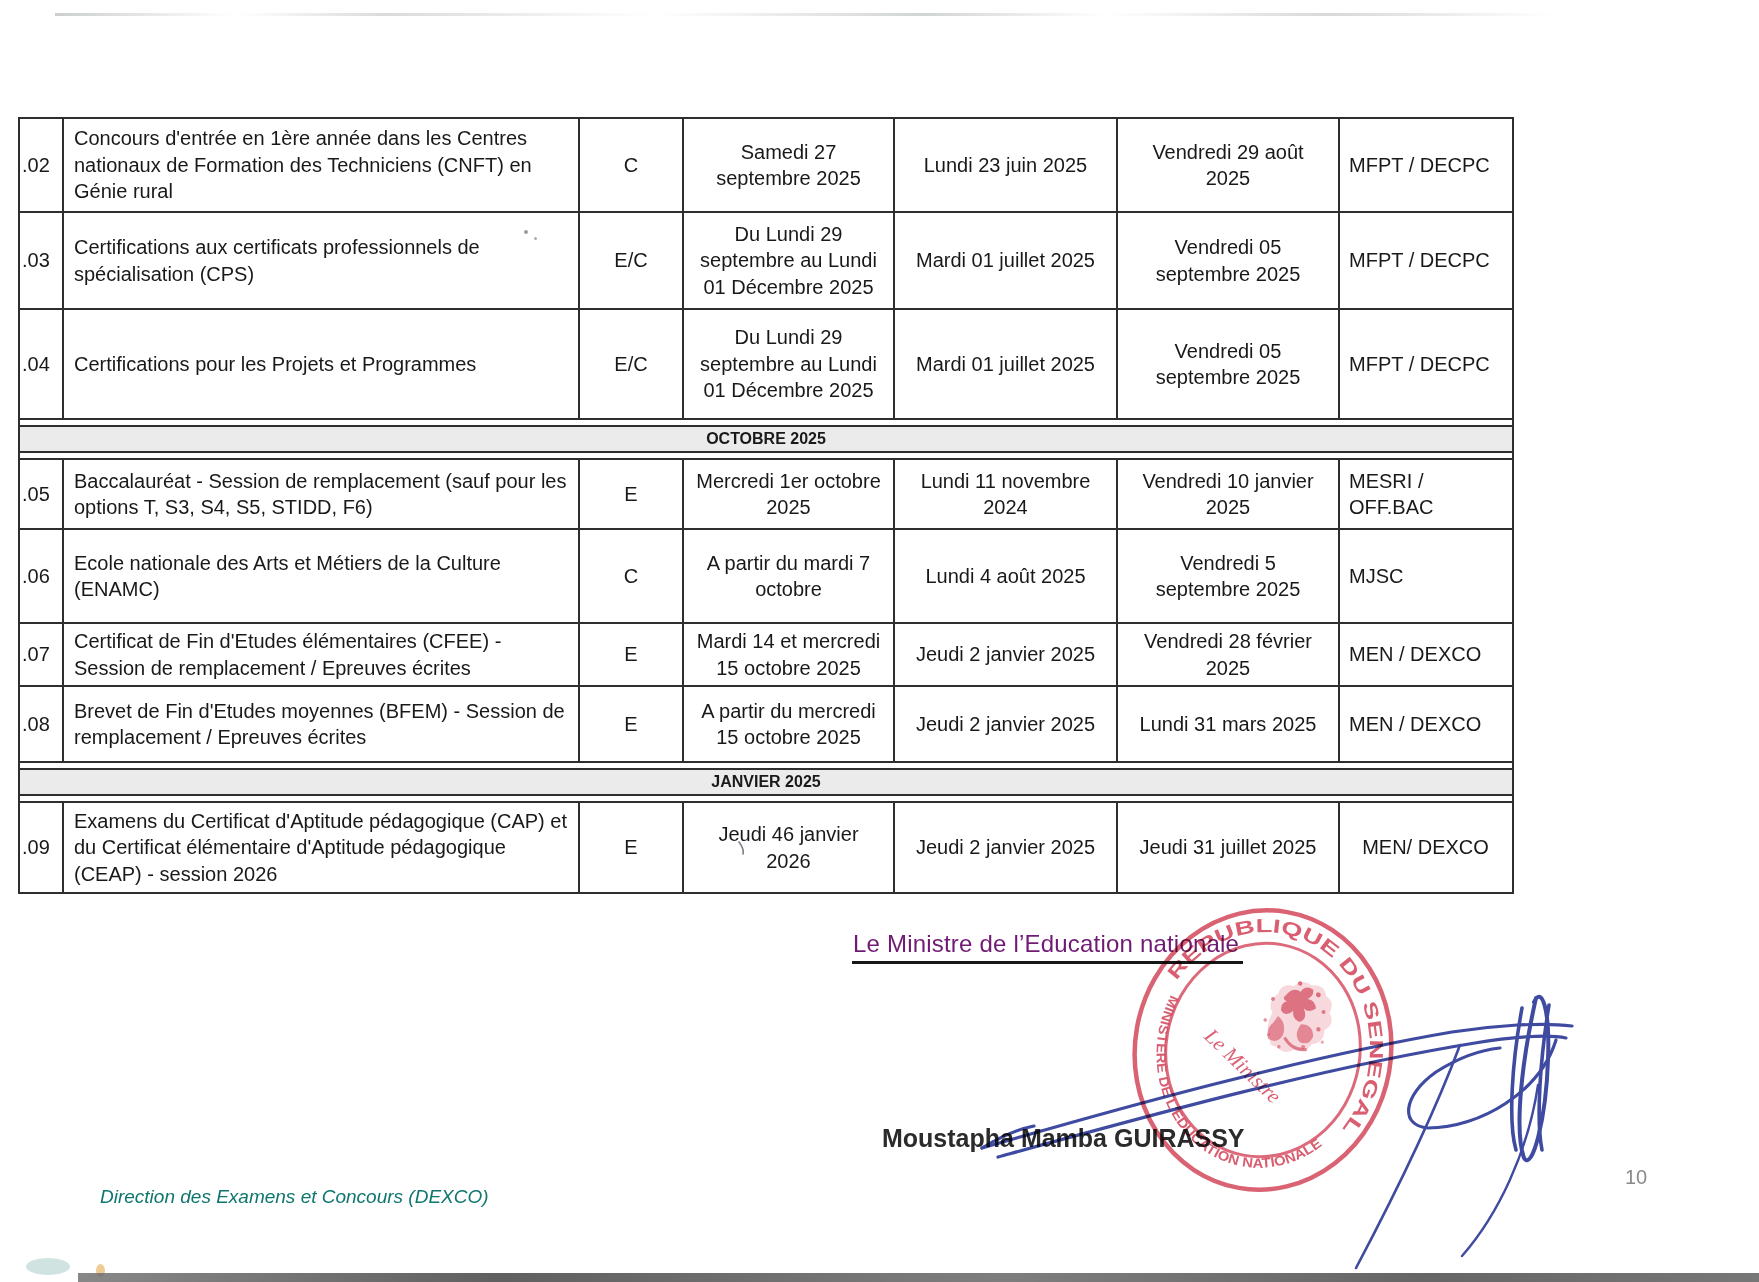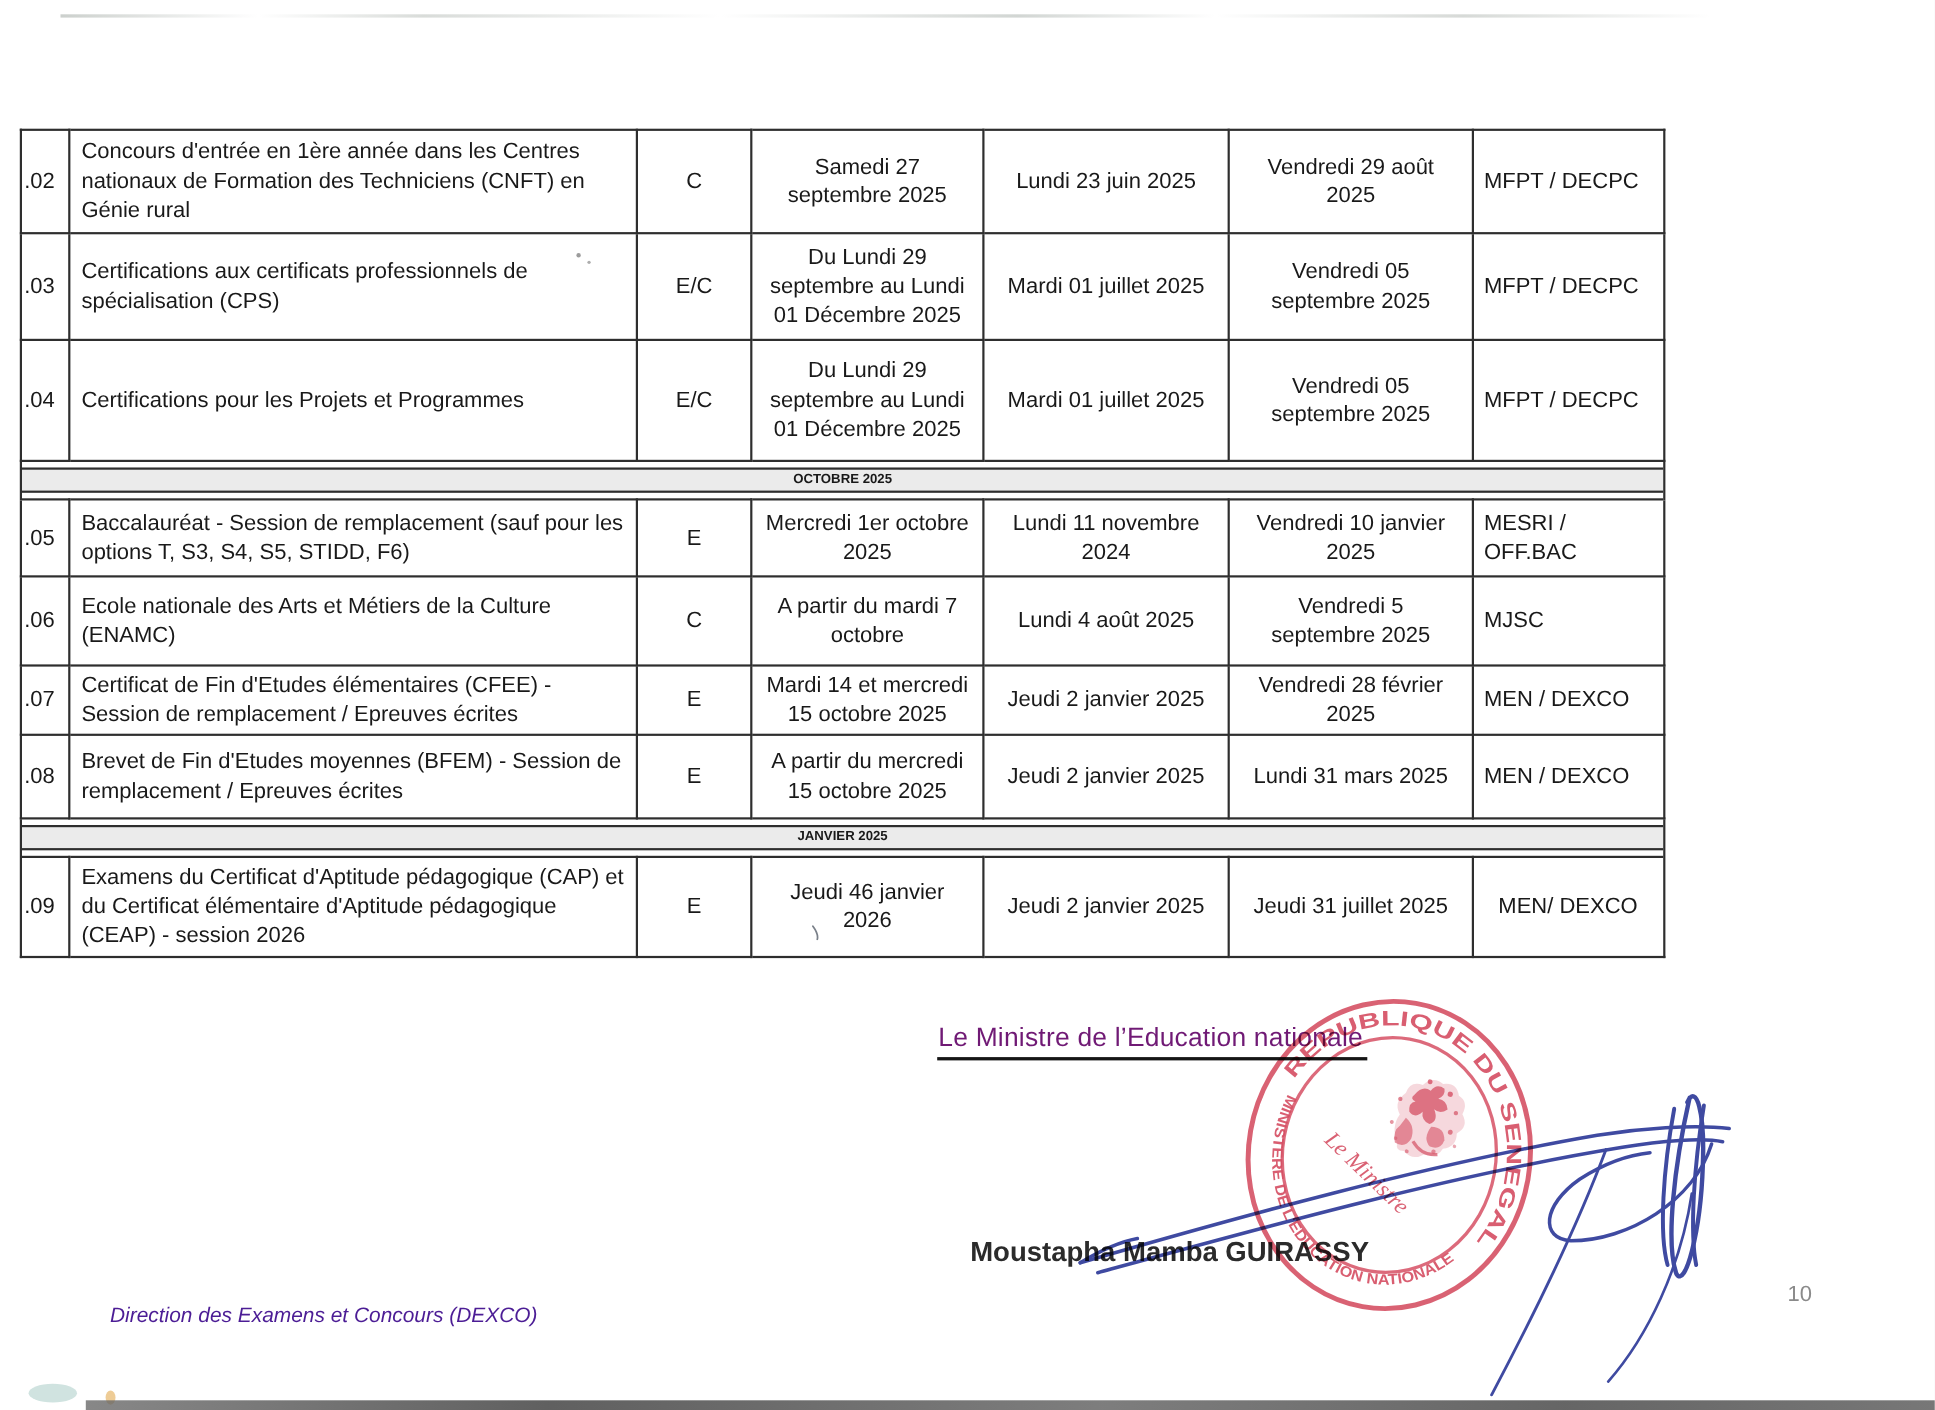--- a/index.html
+++ b/index.html
@@ -29,36 +29,36 @@
   col.c-num{width:44px;}  col.c-desc{width:516px;} col.c-type{width:104px;}
   col.c-d1{width:211px;}  col.c-d2{width:223px;}  col.c-d3{width:222px;} col.c-org{width:174px;}
   td.num{padding:0 0 0 2px;text-align:left;}
   td.desc{padding:4px 8px 4px 10px;text-align:left;font-size:19.5px;}
   td.type{text-align:center;}
   td.date{text-align:center;font-size:19.5px;padding:2px 10px;}
   td.d2,td.d3{padding:2px 14px;}
   td.org{text-align:left;padding-left:9px;}
   td.org.center{text-align:center;padding-left:0;}
   tr.r02{height:94px;} tr.r03{height:97px;} tr.r04{height:110px;}
-  tr.r05{height:70px;margin-left:16px;} tr.r06{height:81px;} tr.r07{height:54px;}
+  tr.r05{height:70px;margin-left:16px;} tr.r06{height:94px;} tr.r07{height:54px;}
   tr.r08{height:76px;border-radius:20px;} tr.r09{height:91px;}
   tr.band{height:35px;}
   tr.band td{padding:0;border-top:none;border-bottom:none;}
   .band-inner{
     margin:5px 0;border-top:2px solid #2e2e2e;border-bottom:2px solid #2e2e2e;
-    background:#ebebeb;text-align:center;font-weight:bold;font-size:12px;padding:1px 0 2px 0;
+    background:#ebebeb;text-align:center;font-weight:bold;font-size:16px;padding:1px 0 2px 0;
   }
 
   
   .minister-title{
     position:absolute;left:852px;top:930px;font-size:24px;font-weight:normal;color:#701a75;
     border-bottom:3px solid #161616;padding:0 4px 3px 1px;letter-spacing:.2px;
   }
   .minister-name{position:absolute;left:882px;top:1124px;font-size:25px;font-weight:bold;color:#2b2b2b;}
-  .footer-left{position:absolute;left:100px;top:1186px;font-size:19px;font-style:italic;color:#4c1d95;}
+  .footer-left{position:absolute;left:100px;top:1186px;font-size:19px;font-style:italic;color:#0f766e;}
   .page-number{position:absolute;left:1625px;top:1166px;font-size:20px;color:#8a8a8a;}
 
   .stamp-svg{position:absolute;left:1118px;top:898px;mix-blend-mode:multiply;opacity:.92;}
   .sig-svg{position:absolute;left:0;top:0;mix-blend-mode:multiply;}
   .pen-tick{position:absolute;left:738px;top:841px;width:8px;height:14px;}
 </style>
 </head>
 <body>
 
 <div class="page">

